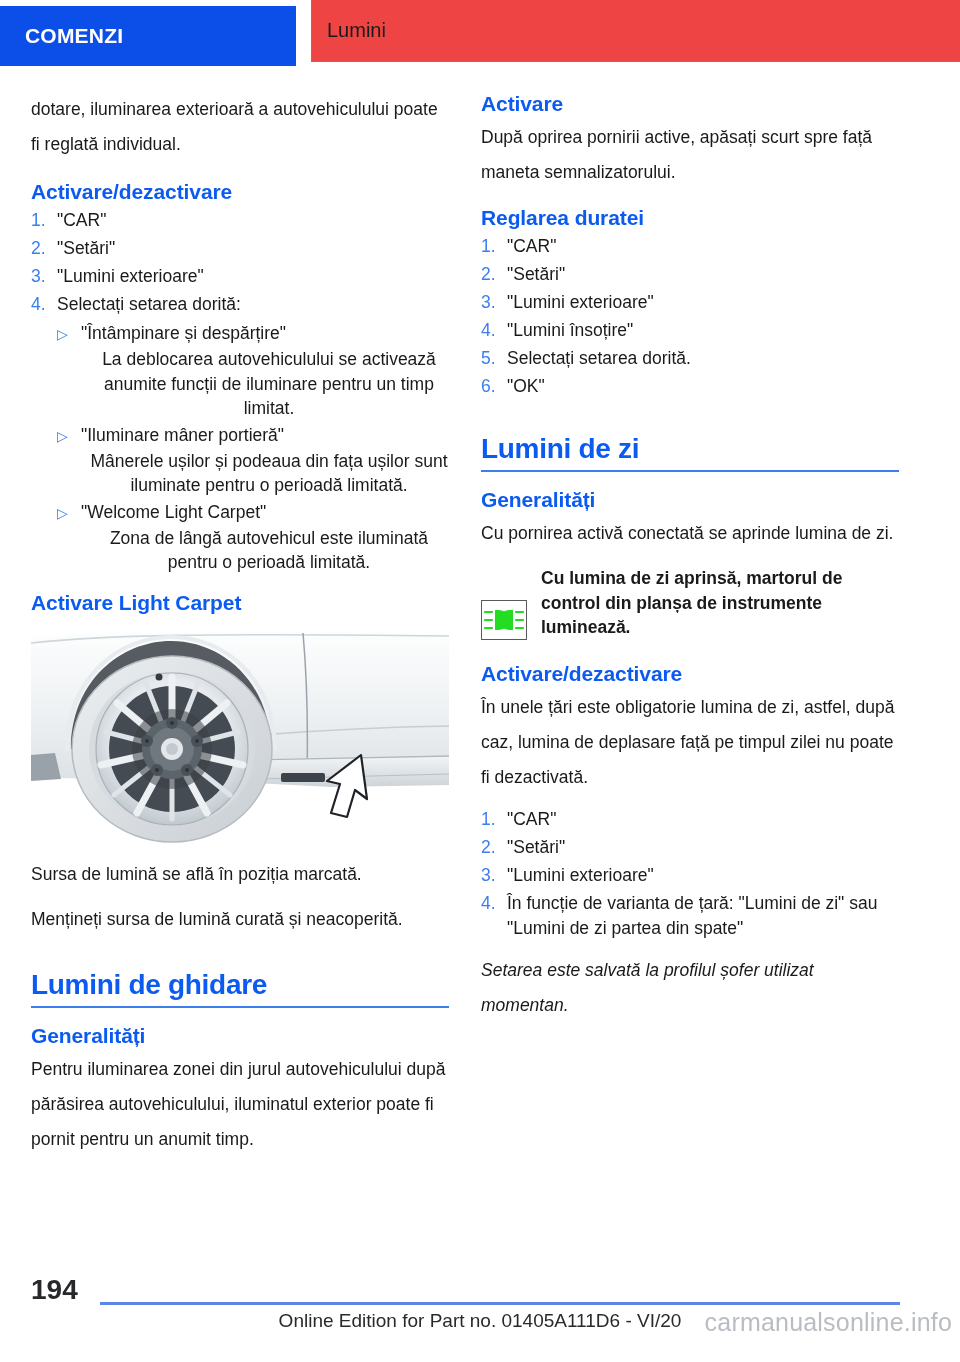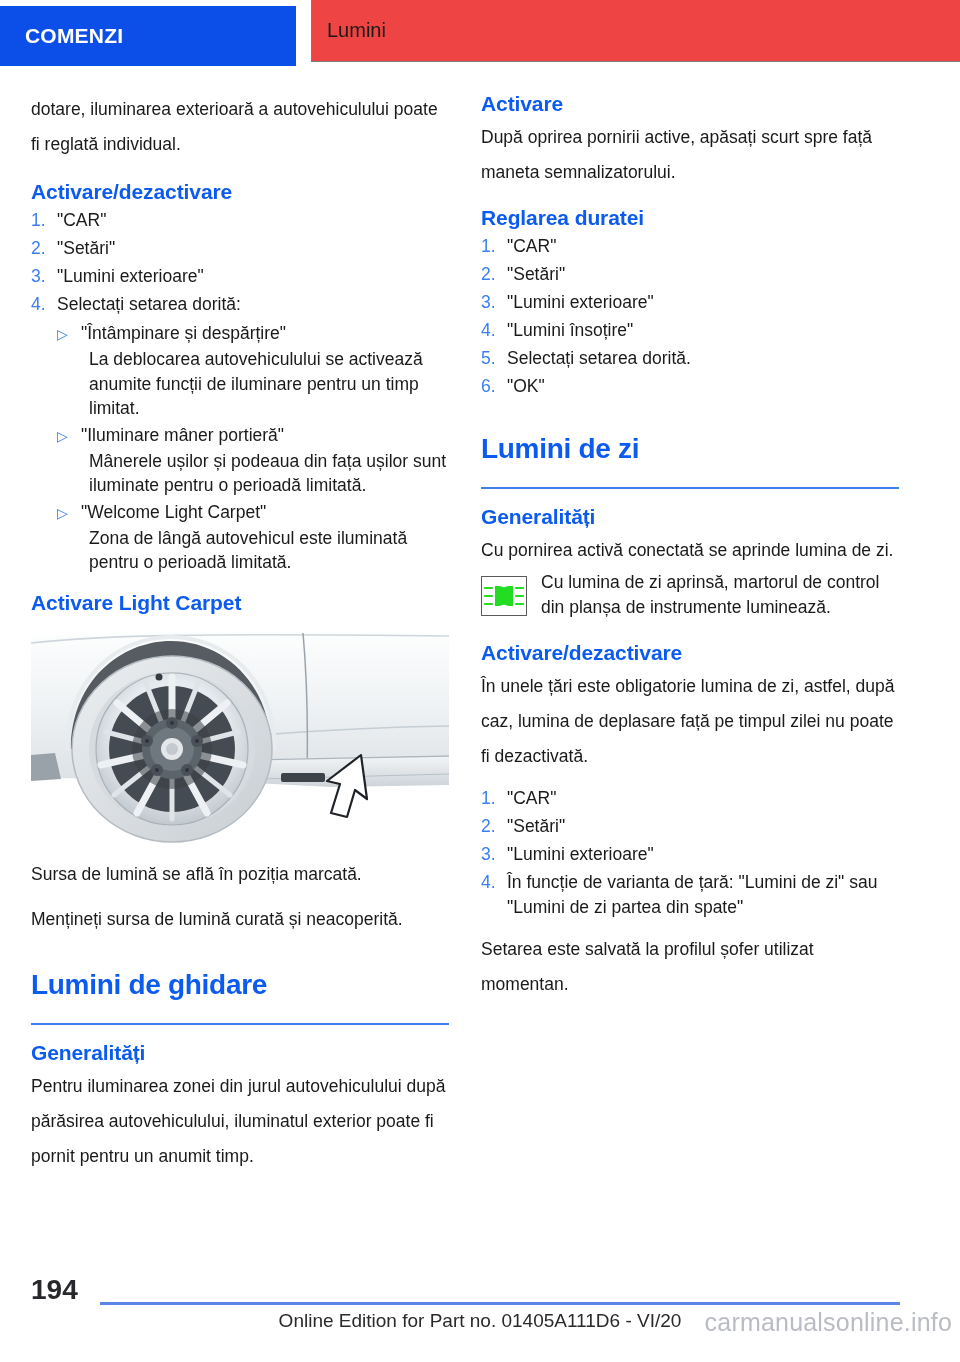--- a/index.html
+++ b/index.html
@@ -46,21 +46,21 @@
   
   p.body, .body {
     font-size: 17.5px; line-height: 35px;
     color: #1a1a1a; margin: 0 0 0 0;
   }
   .para { margin-bottom: 10px; }
 
   h1.chapter {
     font-size: 28px; font-weight: bold; color: #0b5bf0;
     letter-spacing: -0.3px; margin: 0;
-    padding-bottom: 22px;
+    padding-bottom: 5px;
     border-bottom: 2.5px solid #3b7ef0;
   }
   .chapter-wrap { margin-top: 26px; margin-bottom: 16px; }
 
   h2.section {
     font-size: 21px; font-weight: bold; color: #0b5bf0;
     margin: 0 0 4px 0; letter-spacing: -0.1px;
   }
   .section-wrap { margin-top: 16px; }
   .section-wrap-first { margin-top: 18px; }
@@ -85,28 +85,29 @@
     font-size: 17.5px; line-height: 24.5px;
   }
   ul.subs > li.sub-item .tri {
     color: #3b7ef0; width: 24px; flex: 0 0 24px;
     font-size: 14px; line-height: 26px;
   }
   ul.subs > li.sub-item .txt { flex: 1 1 auto; }
   ul.subs > li.sub-desc {
     margin-left: 32px; font-size: 17.5px; line-height: 24.5px;
     margin-bottom: 2px;
+    text-align: center;
   }
 
   
   .figure { margin-top: 12px; width: 418px; height: 216px; position: relative; }
   .figure svg { display: block; width: 418px; height: 216px; }
 
   
-  .note { display: flex; align-items: center; margin-top: 2px; }
+  .note { display: flex; align-items: flex-end; margin-top: 15px; font-weight: bold; }
   .note-icon {
     flex: 0 0 auto; width: 46px; height: 40px;
     border: 1px solid #5a5a5a; background: #ffffff;
     margin-right: 14px; margin-top: 2px;
     display: flex; align-items: center; justify-content: center;
   }
   .note-icon svg { display: block; }
   .note-text { flex: 1 1 auto; font-size: 17.5px; line-height: 24.5px; }
 
   
@@ -398,21 +399,21 @@
           <li>
             <span class="num">3.</span>
             <span class="txt">"Lumini exterioare"</span>
           </li>
           <li>
             <span class="num">4.</span>
             <span class="txt">În funcție de varianta de țară: "Lumini de zi" sau "Lumini de zi partea din spate"</span>
           </li>
         </ol>
 
-        <p class="body" style="margin-top:12px;">Setarea este salvată la profilul șofer utilizat momentan.</p>
+        <p class="body" style="margin-top:12px;font-style:italic;">Setarea este salvată la profilul șofer utilizat momentan.</p>
       </div>
 
     </div>
   </div>
 
   <div class="footer">
     <div class="page-number">194</div>
     <div class="footer-rule"></div>
     <div class="footer-note">Online Edition for Part no. 01405A111D6 - VI/20</div>
     <div class="watermark">carmanualsonline.info</div>

